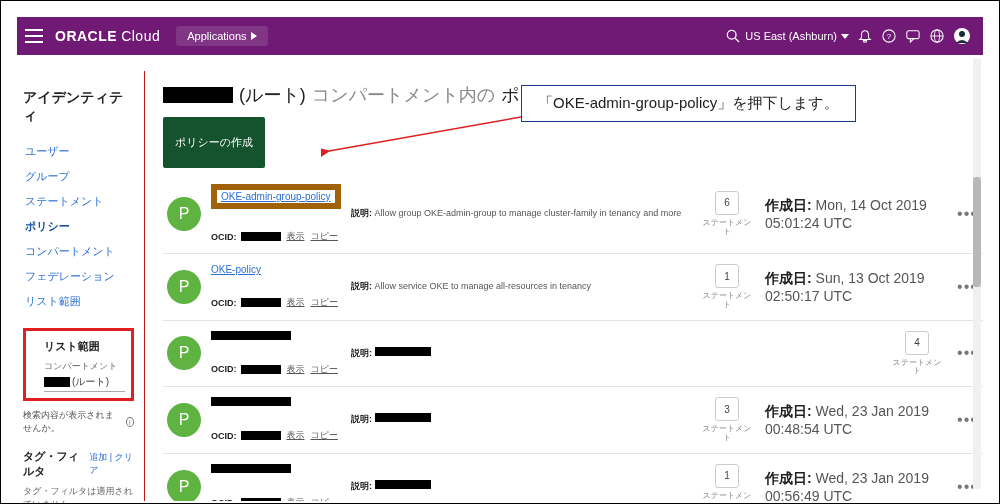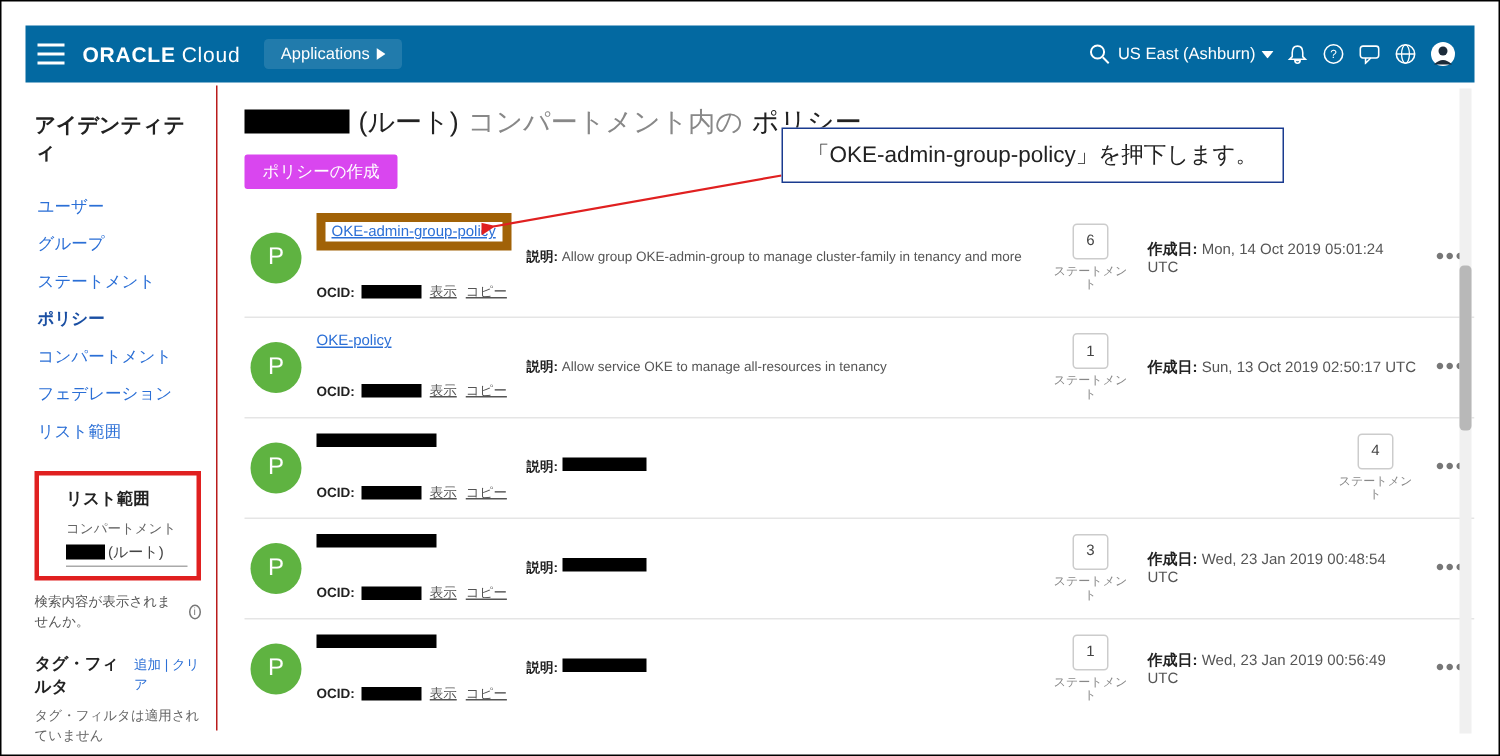--- a/index.html
+++ b/index.html
@@ -8,28 +8,28 @@
       background: #fff;
       width: 1000px;
       height: 504px;
       overflow: hidden;
       position: relative;
       border: 1px solid #000;
     }
     
     
     .topbar {
-      background: #0369a1;
+      background: #701a75;
       color: #fff;
       height: 38px;
       display: flex;
       align-items: center;
       padding: 0 8px;
       font-size: 12px;
-      margin: 16px 16px 2px 16px;
+      margin: 16px 16px 16px 16px;
     }
     .topbar .hamburger {
       width: 18px;
       height: 14px;
       display: flex;
       flex-direction: column;
       justify-content: space-between;
       margin-right: 12px;
     }
     .topbar .hamburger span {
@@ -169,24 +169,24 @@
       display: flex;
       align-items: center;
       gap: 6px;
     }
     .page-title .redact-title {
       background: #000; width: 70px; height: 16px; display: inline-block;
     }
     .page-title .muted { color: #888; }
     
     .create-btn {
-      background: #d946ef;
+      background: #14532d;
       color: #fff;
       font-size: 11px;
-      padding: 4px 12px;
+      padding: 18px 12px;
       border: none;
       border-radius: 2px;
       cursor: pointer;
       margin-bottom: 6px;
     }
     
     .policy-row {
       display: flex;
       align-items: center;
       border-bottom: 1px solid #e5e5e5;
@@ -221,21 +221,21 @@
     .count-box {
       border: 1px solid #ccc;
       width: 24px; height: 24px;
       display: inline-flex; align-items:center; justify-content:center;
       border-radius: 3px;
       font-size: 10px; color:#444;
       margin-bottom: 4px;
     }
     .col-count .count-label { font-size: 8px; color:#888; line-height:1.1;}
     
-    .col-created { width: 180px; font-size: 10px; color:#555; }
+    .col-created { width: 180px; font-size: 14px; color:#555; }
     .col-created b { color:#222; font-weight:600;}
     
     .col-menu { width: 24px; color:#777; font-size:16px; letter-spacing:1px; text-align:center;}
     
     
     .red-highlight {
       border: 6px solid #a16207;
       padding: 1px 4px 1px 4px;
       display: inline-block;
     }

